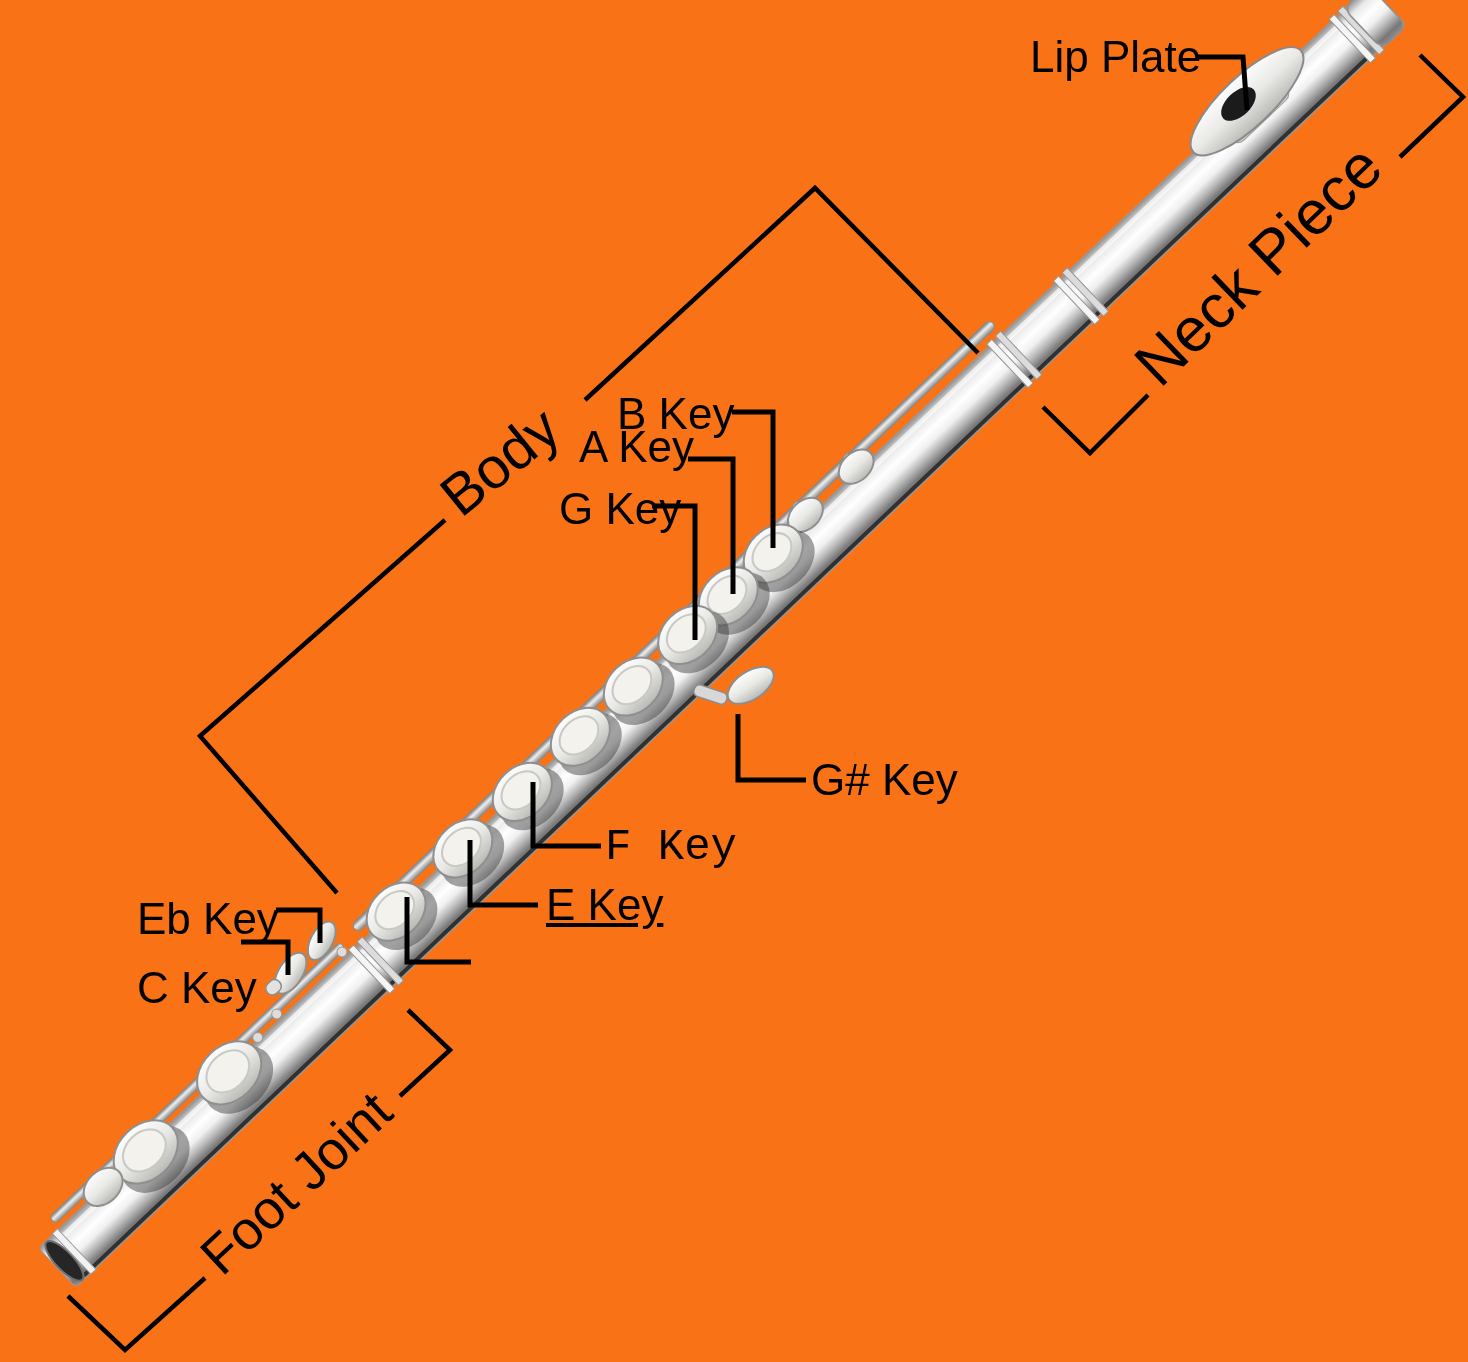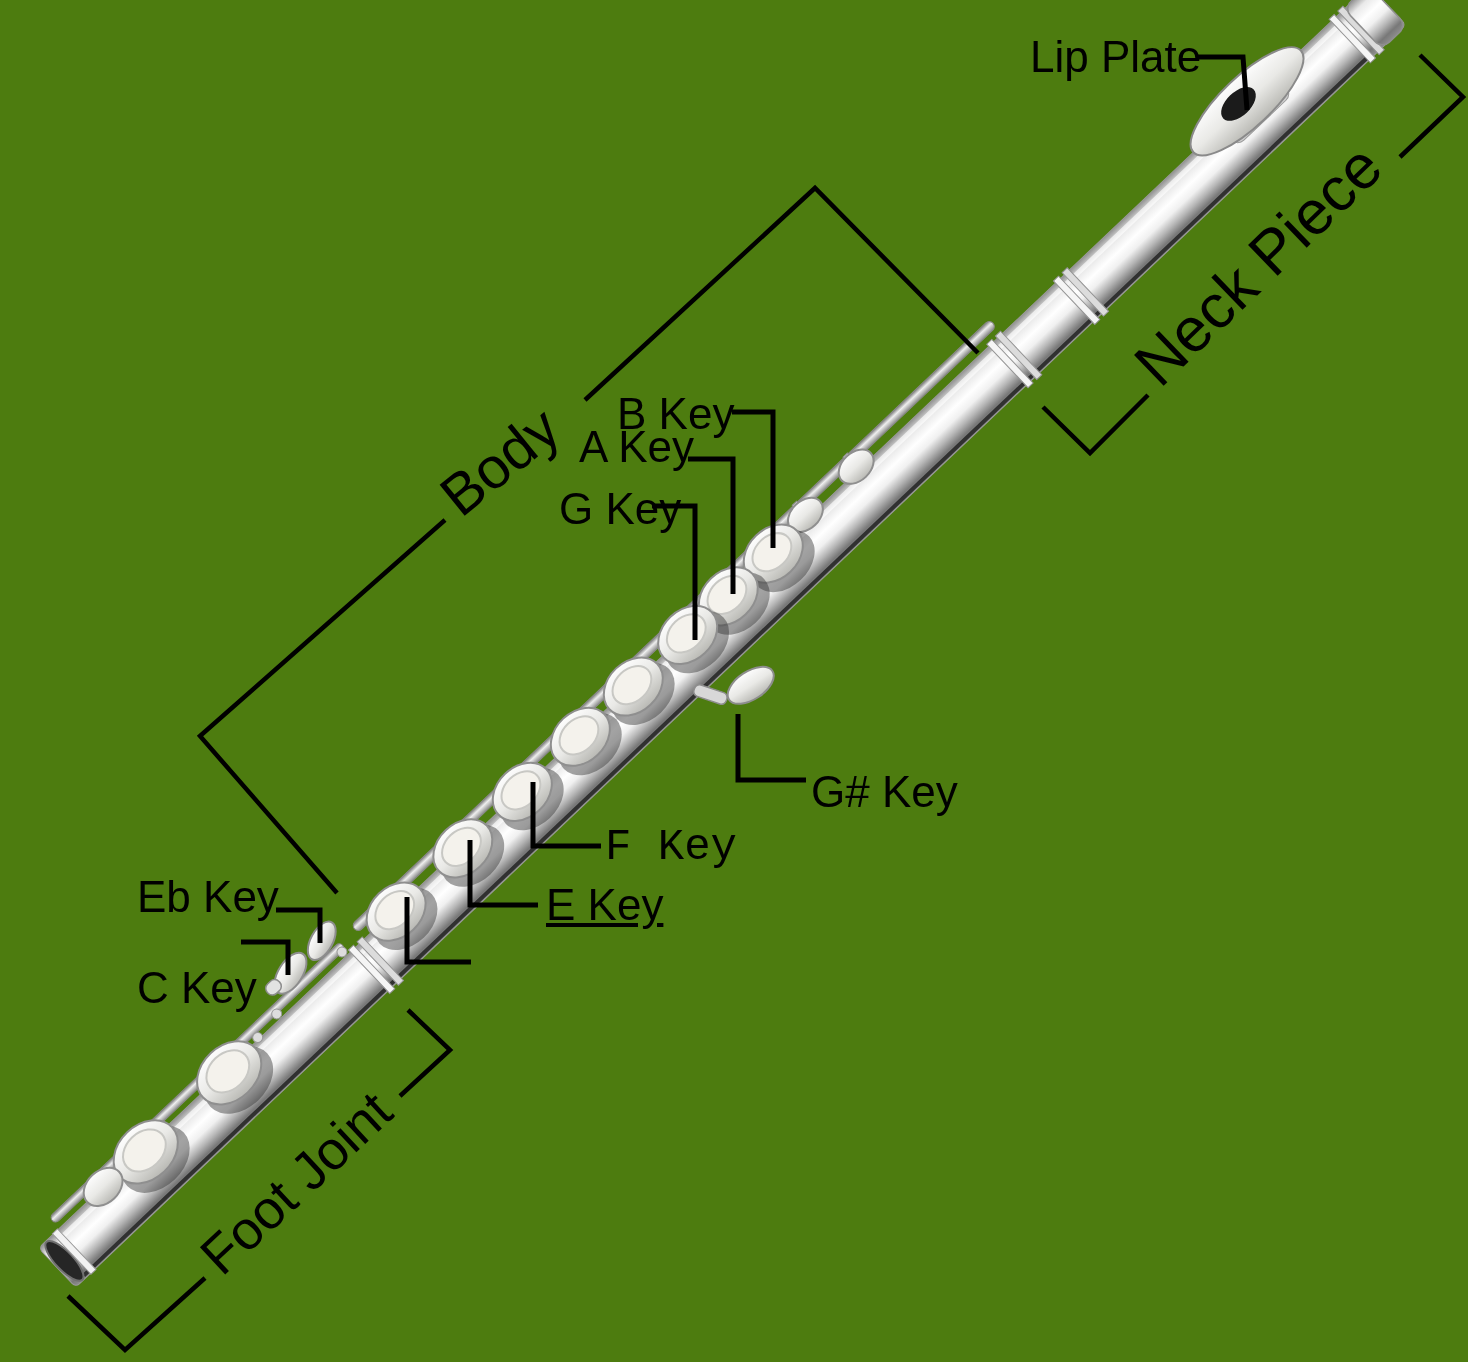--- a/index.html
+++ b/index.html
@@ -1,19 +1,19 @@
 <!DOCTYPE html>
 <html><head>
 <meta charset="utf-8">
 <style>
   html,body{margin:0;padding:0;background:#fff;}
   #stage{
     position:relative;
     width:1468px;height:1362px;
-    background:#4d7c0f;
+    background:#f97316;
     overflow:hidden;
     font-family:"Liberation Sans", sans-serif;
   }
   #flute-svg{position:absolute;left:0;top:0;width:1468px;height:1362px;}
   .lbl{
     position:absolute;
     color:#000;
     font-size:44px;
     line-height:1.05;
     white-space:nowrap;
@@ -196,23 +196,23 @@
       <polyline points="408,1010 450,1050 400,1096"></polyline>
       <polyline points="205,1278 125,1350 68,1296"></polyline>
     </g>
   </svg>
 
   <div class="lbl" style="left:1030px;top:34px;">Lip Plate</div>
 
   <div class="lbl" style="left:617px;top:391px;text-align:right;">B Key</div>
   <div class="lbl" style="left:579px;top:424px;">A Key</div>
   <div class="lbl" style="left:559px;top:486px;">G Key</div>
-  <div class="lbl" style="left:811px;top:757px;margin-top:12px;">G# Key</div>
+  <div class="lbl" style="left:811px;top:757px;">G# Key</div>
   <div class="lbl" style="left:605px;top:824px;font-family:Liberation Mono, monospace;">F Key</div>
   <div class="lbl" style="left:546px;top:882px;text-decoration:underline;">E Key</div>
-  <div class="lbl" style="left:137px;top:874px;">Eb Key</div>
+  <div class="lbl" style="left:137px;top:896px;">Eb Key</div>
   <div class="lbl" style="left:137px;top:917px;margin-top:48px;">C Key</div>
 
   <div class="lbl big rot" style="left:500px;top:462px;font-size:58px;transform:translate(-50%,-50%) rotate(-39deg);">Body</div>
   <div class="lbl big rot" style="left:1258px;top:265px;font-size:62px;transform:translate(-50%,-50%) rotate(-44deg);">Neck Piece</div>
   <div class="lbl big rot" style="left:296px;top:1183px;font-size:54px;transform:translate(-50%,-50%) rotate(-43deg);">Foot Joint</div>
 
 </div>
 
 </body></html>

